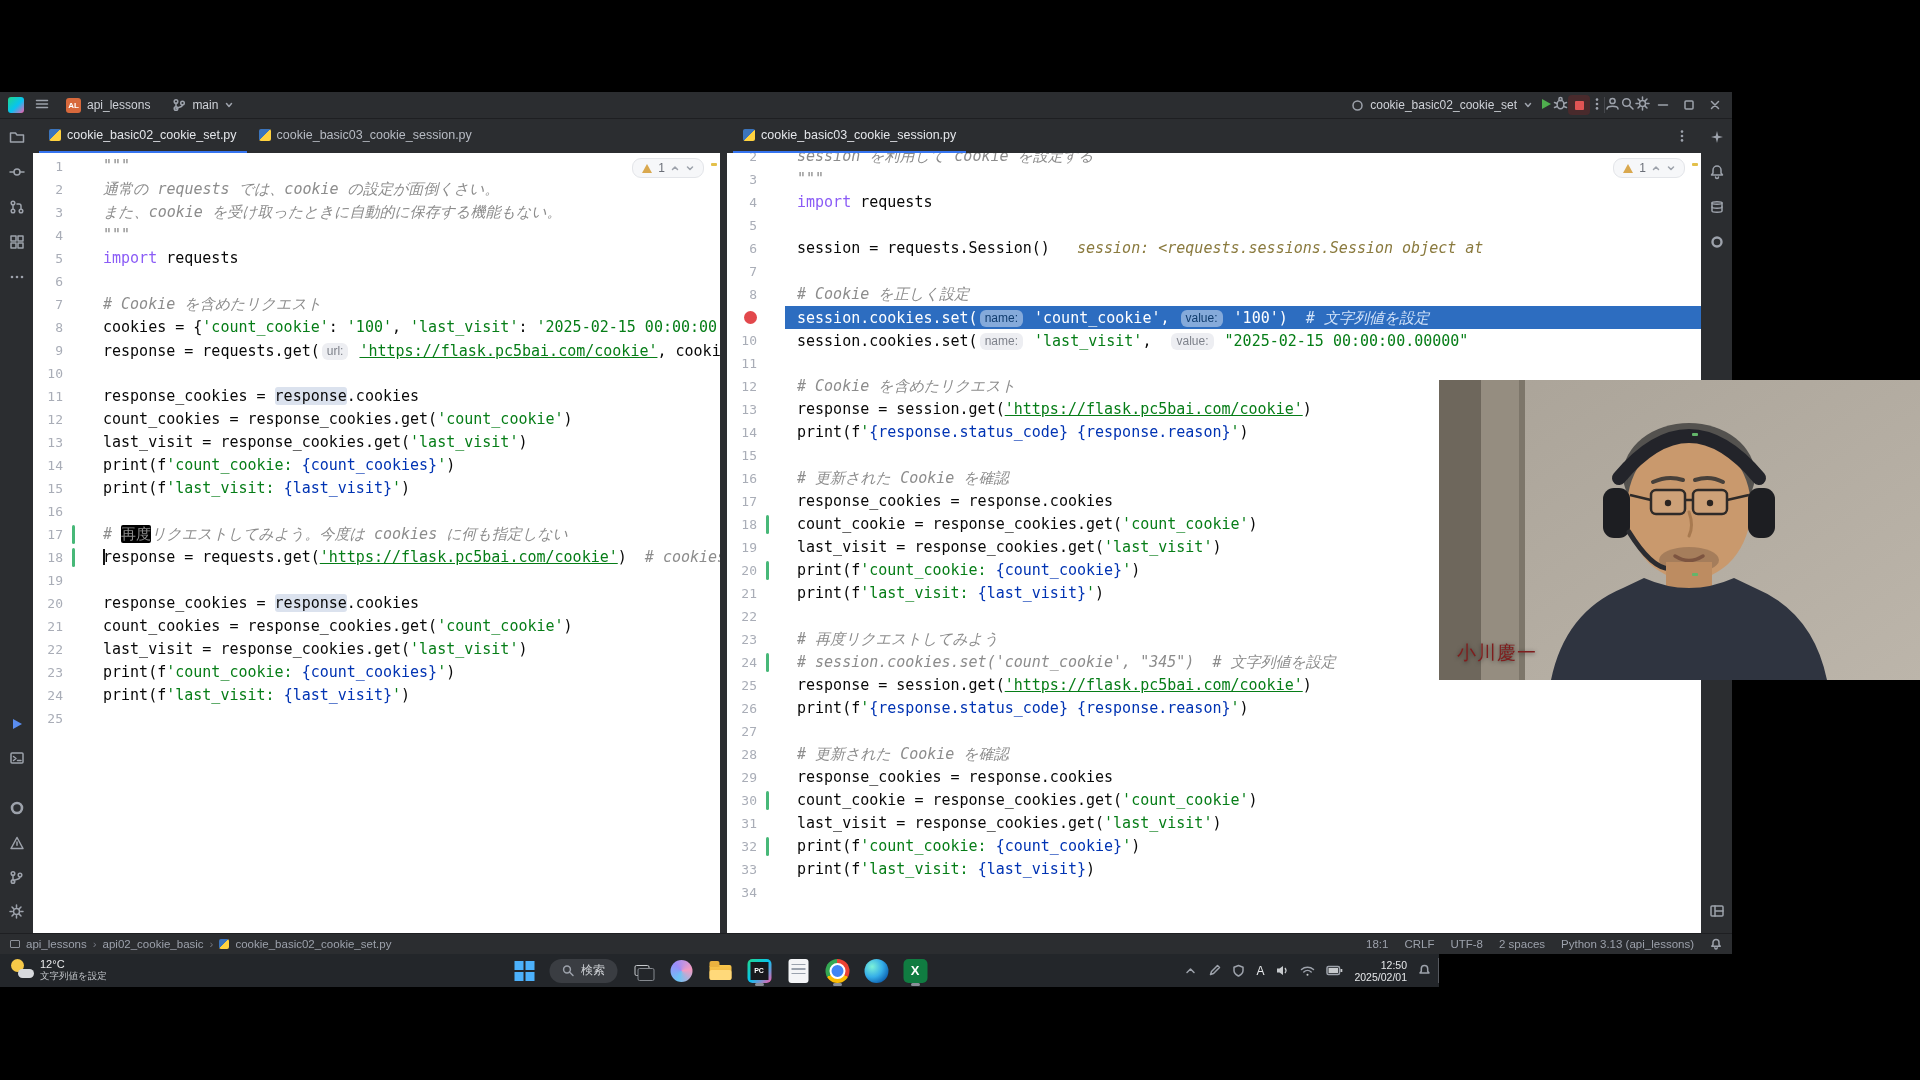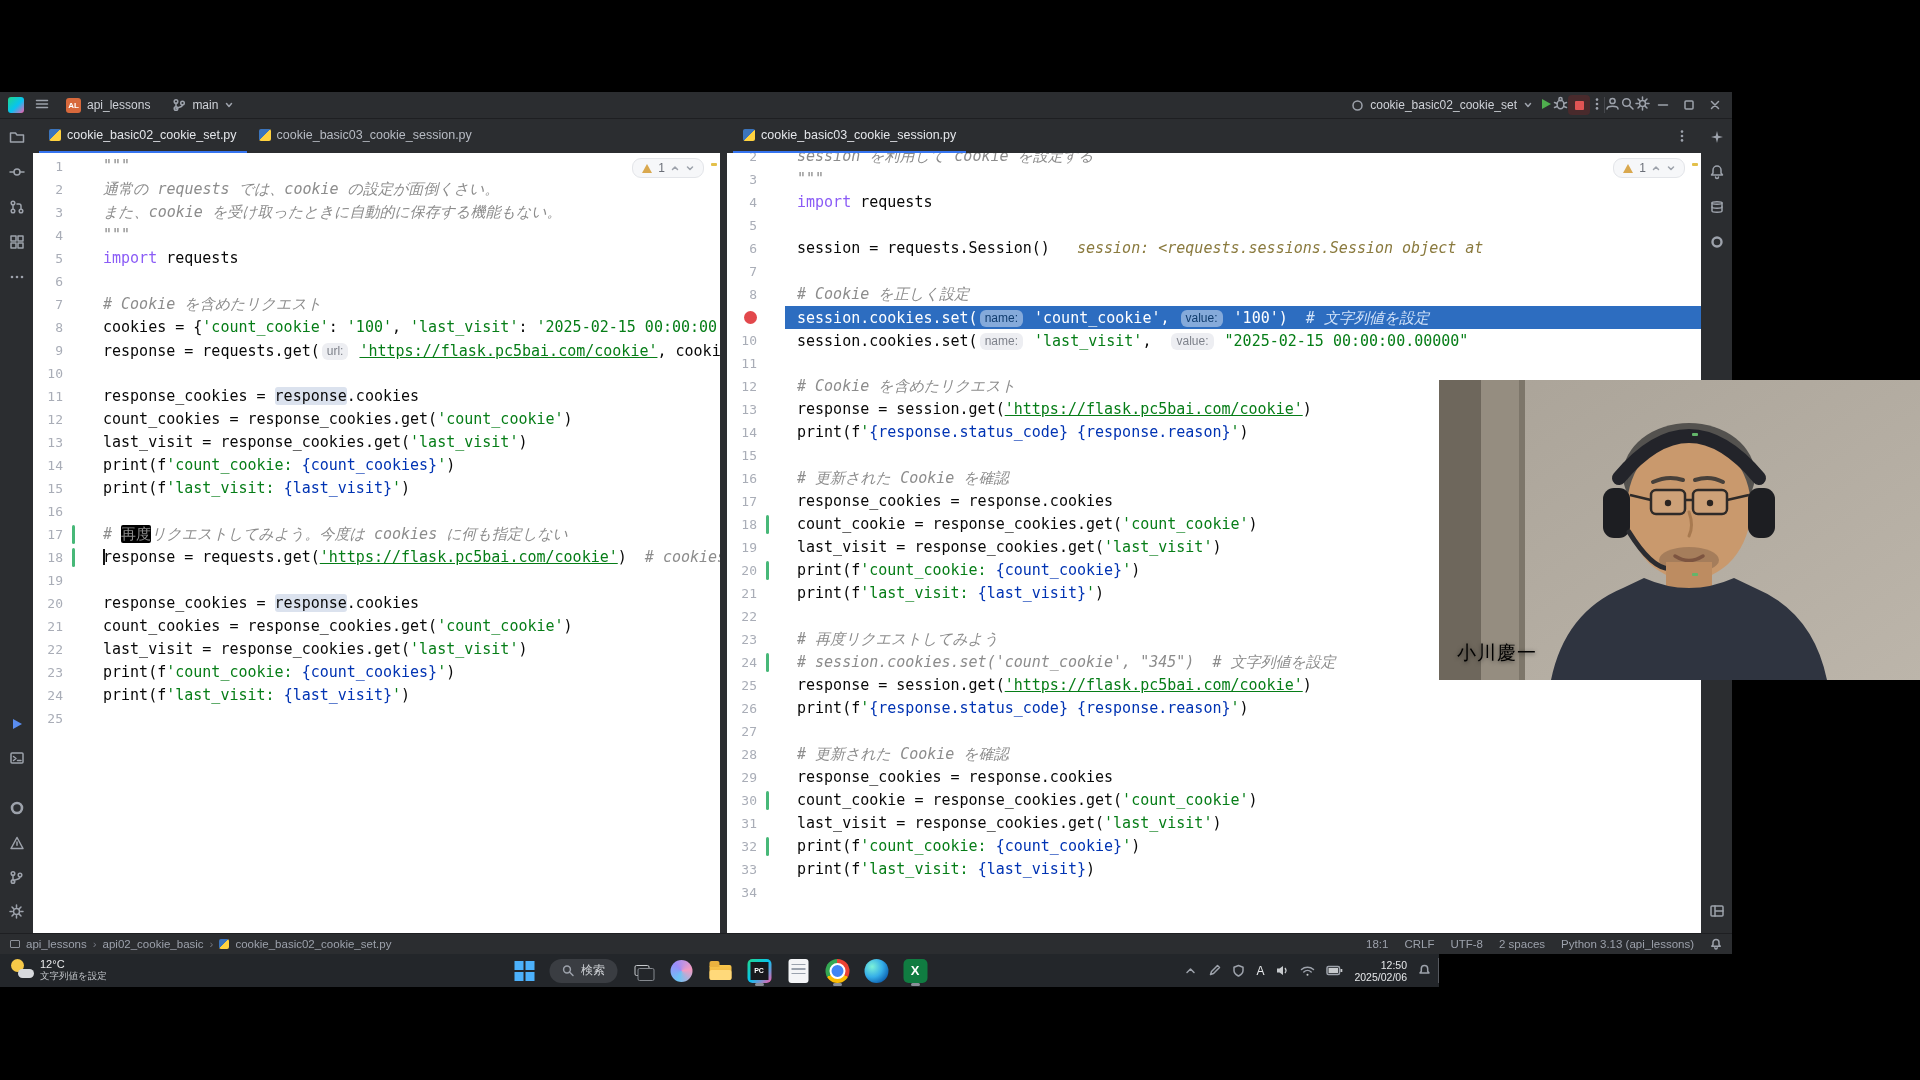--- a/index.html
+++ b/index.html
@@ -105,21 +105,21 @@
   .edge{width:24px;height:24px;border-radius:50%;background:radial-gradient(circle at 32% 32%,#7df2d8,#35aee8 45%,#0b5fb0 80%)}
   .xls{width:24px;height:24px;border-radius:5px;background:#107c41;color:#fff;font-weight:bold;font-size:13px;display:flex;align-items:center;justify-content:center}
   .run-ind{position:absolute;bottom:-1px;left:50%;transform:translateX(-50%);width:9px;height:3px;border-radius:2px;background:#8a8f98}
   .tray{position:absolute;right:8px;top:0;height:33px;display:flex;align-items:center;gap:11px;color:#c7cacd}
   .ime{font-size:12px;color:#e6e8ea}
   .clock{text-align:right;font-size:10.5px;line-height:12px;color:#e6e8ea}
   .desk-sliver{position:absolute;right:0;top:4px;bottom:4px;width:1px;background:#55585e}
 
   
   .webcam{position:absolute;left:1439px;top:380px;width:481px;height:300px;overflow:hidden;background:#b3aca1}
-  .webcam-name{position:absolute;left:18px;bottom:14px;color:#000000;font-size:19px;letter-spacing:1px;text-shadow:0 1px 4px rgba(0,0,0,.55)}
+  .webcam-name{position:absolute;left:18px;bottom:14px;color:#7f1d1d;font-size:19px;letter-spacing:1px;text-shadow:0 1px 4px rgba(0,0,0,.55)}
 </style>
 </head>
 <body>
 
 <div class="screen">
 
   <div class="titlebar">
     <div class="tb-group">
       <span class="pycharm-logo"></span>
       <span>
@@ -470,21 +470,21 @@
         <path d="M1.5 4.5a9 9 0 0 1 12 0M3.8 7a5.5 5.5 0 0 1 7.4 0"></path>
         <circle cx="7.5" cy="9.8" r="1" fill="#c7cacd" stroke="none"></circle>
       </svg>
     <svg class="ico" width="17" height="11">
         <rect x="1" y="1.5" width="12.5" height="8" rx="1.5"></rect>
         <rect x="14.5" y="4" width="1.8" height="3" fill="#c7cacd" stroke="none"></rect>
         <rect x="2.5" y="3" width="9.5" height="5" fill="#c7cacd" stroke="none"></rect>
       </svg>
     <span class="clock">
       <div>12:50</div>
-      <div>2025/02/06</div>
+      <div>2025/02/01</div>
     </span>
     <svg class="ico" width="13" height="13">
         <path d="M6.5 1.5a3.2 3.2 0 0 1 3.2 3.2v2.5l1.3 1.8h-9l1.3-1.8V4.7a3.2 3.2 0 0 1 3.2-3.2z"></path>
       </svg>
   </div>
   <span class="desk-sliver"></span>
 </div>
 
 <div class="webcam">
   <svg width="481" height="300" viewBox="0 0 481 300">

